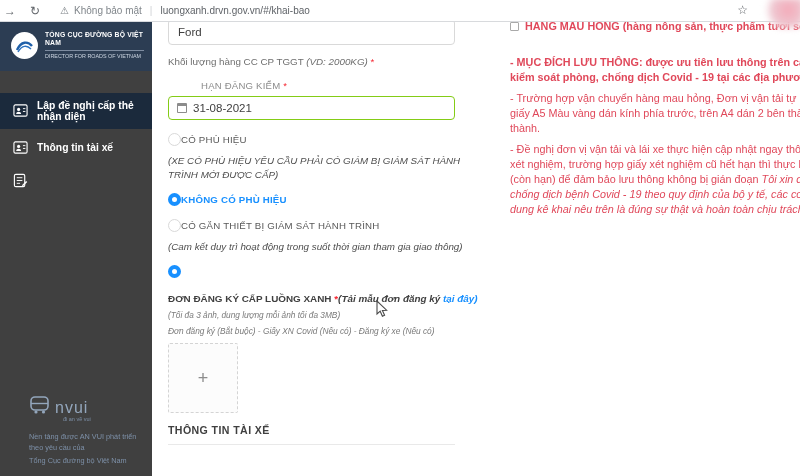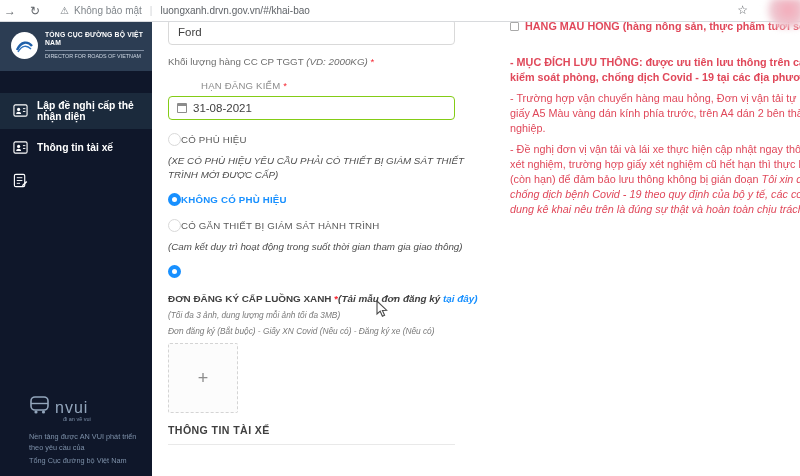--- a/index.html
+++ b/index.html
@@ -19,21 +19,21 @@
   .url { color:#5f6368; }
   .star { position:absolute; right:52px; top:3px; font-size:12px; color:#5f6368; }
   .blur-blob { position:absolute; right:-4px; top:-2px; width:40px; height:30px;
     background:radial-gradient(circle at 60% 40%, #f4a9b8 0%, #eec9d2 55%, rgba(255,255,255,0) 75%);
     filter:blur(3px); }
 
   
   .app { display:flex; height:454px; }
 
   
-  .sidebar { position:relative; width:152px; flex:0 0 152px; background:#0f172a; color:#fff; }
+  .sidebar { position:relative; width:152px; flex:0 0 152px; background:#404040; color:#fff; }
   .side-head { background:#2c3d53; padding:9px 8px 11px 11px; display:flex; align-items:center; gap:7px; }
   .org-logo { width:27px; height:27px; border-radius:50%; background:#fff; flex:0 0 27px;
     display:flex; align-items:center; justify-content:center; }
   .org-text { line-height:1.25; }
   .org-name { font-size:6.8px; font-weight:bold; letter-spacing:.2px; }
   .org-sub { font-size:5.4px; color:#cdd6e2; border-top:1px solid #7e8ca0; padding-top:2px; margin-top:2px; }
   .menu { margin-top:22px; }
   .menu-item { display:flex; align-items:center; gap:9px; padding:7px 6px 7px 13px;
     font-size:10.3px; font-weight:600; margin-bottom:4px; cursor:pointer; }
   .menu-item.active { background:#1b2a3c; }
@@ -190,21 +190,21 @@
     </div>
     <div class="date-box">
       <span class="cal-icon"></span>
       <span>31-08-2021</span>
     </div>
 
     <div class="radio-row">
       <span class="radio"></span>
       <span class="radio-label">CÓ PHÙ HIỆU</span>
     </div>
-    <div class="note-it">(XE CÓ PHÙ HIỆU YÊU CẦU PHẢI CÓ THIẾT BỊ GIÁM SÁT THIẾT TRÌNH MỚI ĐƯỢC CẤP)</div>
+    <div class="note-it">(XE CÓ PHÙ HIỆU YÊU CẦU PHẢI CÓ GIÁM BỊ GIÁM SÁT HÀNH TRÌNH MỚI ĐƯỢC CẤP)</div>
     <div class="radio-row" style="margin-top:11px">
       <span class="radio checked"></span>
       <span class="radio-label sel">KHÔNG CÓ PHÙ HIỆU</span>
     </div>
 
     <div class="radio-row">
       <span class="radio"></span>
       <span class="radio-label">CÓ GẮN THIẾT BỊ GIÁM SÁT HÀNH TRÌNH</span>
     </div>
     <div class="note-it">(Cam kết duy trì hoạt động trong suốt thời gian tham gia giao thông)</div>
@@ -231,21 +231,21 @@
     <div class="nline n-head">
       <span class="n-check"></span>
       <span>HÀNG MAU HỎNG (hàng nông sản, thực phẩm tươi sống, hàng đông lạ</span>
     </div>
     <div class="gap-lg"></div>
     <div class="nline bold"><span>- MỤC ĐÍCH LƯU THÔNG:</span><span> được ưu tiên lưu thông trên các "luồng xanh" vận tải kh</span></div>
     <div class="nline bold">kiểm soát phòng, chống dịch Covid - 19 tại các địa phương áp dụng Chỉ thị 16</div>
     <div class="gap"></div>
     <div class="nline">- Trường hợp vận chuyển hàng mau hỏng, Đơn vị vận tải tự in thêm cụm từ "HÀ</div>
     <div class="nline">giấy A5 Màu vàng dán kính phía trước, trên A4 dán 2 bên thành xe và đóng dấu</div>
-    <div class="nline">nghiệp.</div>
+    <div class="nline">thành.</div>
     <div class="gap"></div>
     <div class="nline">- Đề nghị đơn vị vận tải và lái xe thực hiện cập nhật ngay thông tin về thời hạn v</div>
     <div class="nline">xét nghiệm, trường hợp giấy xét nghiệm cũ hết hạn thì thực hiện cập nhật giấy</div>
     <div class="nline"><span>(còn hạn) để đảm bảo lưu thông không bị gián đoạn </span><span class="ital">Tôi xin cam kết tuân thủ cá</span></div>
     <div class="nline ital">chống dịch bệnh Covid - 19 theo quy định của bộ y tế, các cơ quan khác có liên q</div>
     <div class="nline ital">dung kê khai nêu trên là đúng sự thật và hoàn toàn chịu trách nhiệm trước pháp</div>
   </div>
 </div>
 
 <svg class="cursor" width="14" height="18" viewBox="0 0 14 18">

